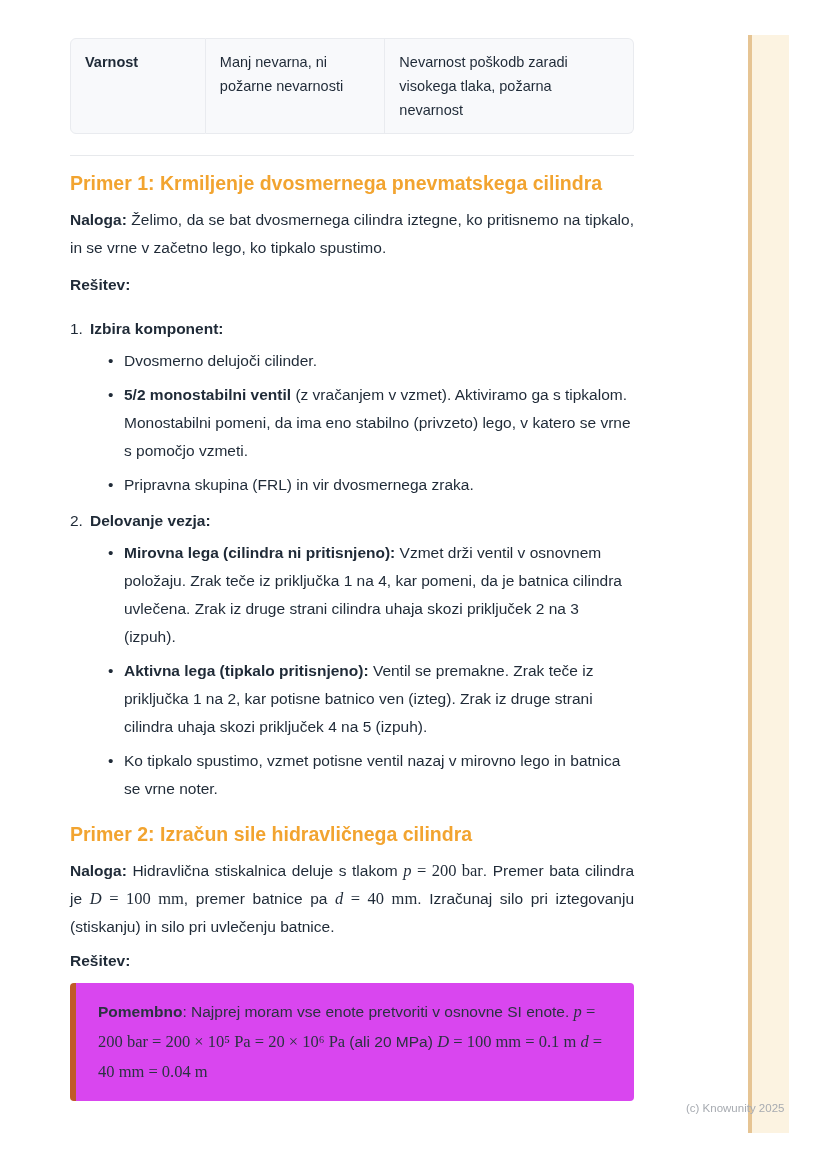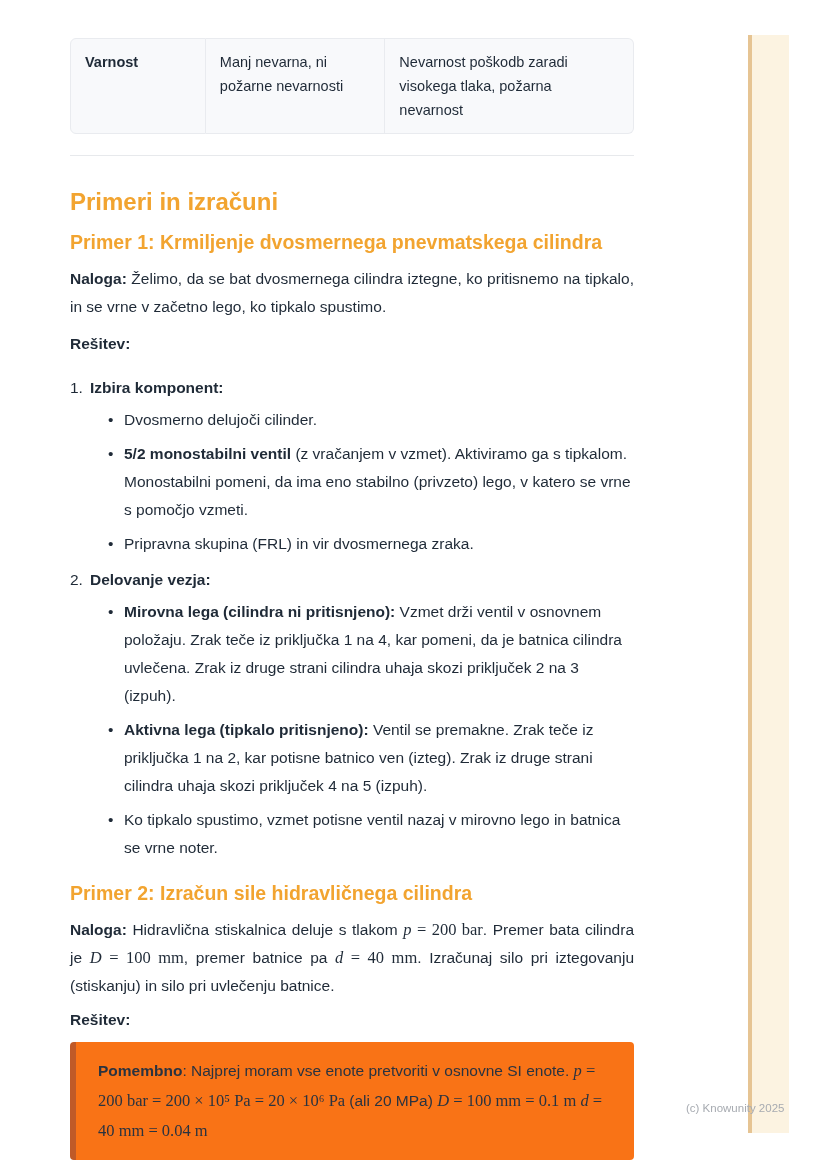--- a/index.html
+++ b/index.html
@@ -86,21 +86,21 @@
   .bullet .dot { width: 16px; flex: none; }
   .bullet .btxt { flex: 1; }
   .bullet .blead { font-weight: bold; }
   .seg-math, .seg-mvar {
     font-family: "Liberation Serif", serif;
     font-size: 16.5px;
   }
   .seg-mvar { font-style: italic; }
   .callout {
     margin-top: 8px;
-    background: #f97316;
+    background: #d946ef;
     border-left: 6px solid #c05a28;
     border-radius: 4px;
     padding: 14px 20px 14px 22px;
     font-size: 15.5px;
     line-height: 30px;
     color: #2a3340;
   }
   .callout .clead { font-weight: bold; }
   .page-strip {
     position: absolute;
@@ -134,21 +134,20 @@
       <tr>
         <td class="c1">Varnost</td>
         <td class="c2">Manj nevarna, ni požarne nevarnosti</td>
         <td class="c3">Nevarnost poškodb zaradi visokega tlaka, požarna nevarnost</td>
       </tr>
     </tbody>
   </table>
 
   <hr class="divider">
 
-  <div class="h2">Primeri in izračuni</div>
 
   <div class="h3">Primer 1: Krmiljenje dvosmernega pnevmatskega cilindra</div>
 
   <div class="para"><span class="lead">Naloga:</span><span> Želimo, da se bat dvosmernega cilindra iztegne, ko pritisnemo na tipkalo, in se vrne v začetno lego, ko tipkalo spustimo.</span></div>
 
   <div class="resitev">Rešitev:</div>
 
   <div class="steps">
 
     <div class="step">

